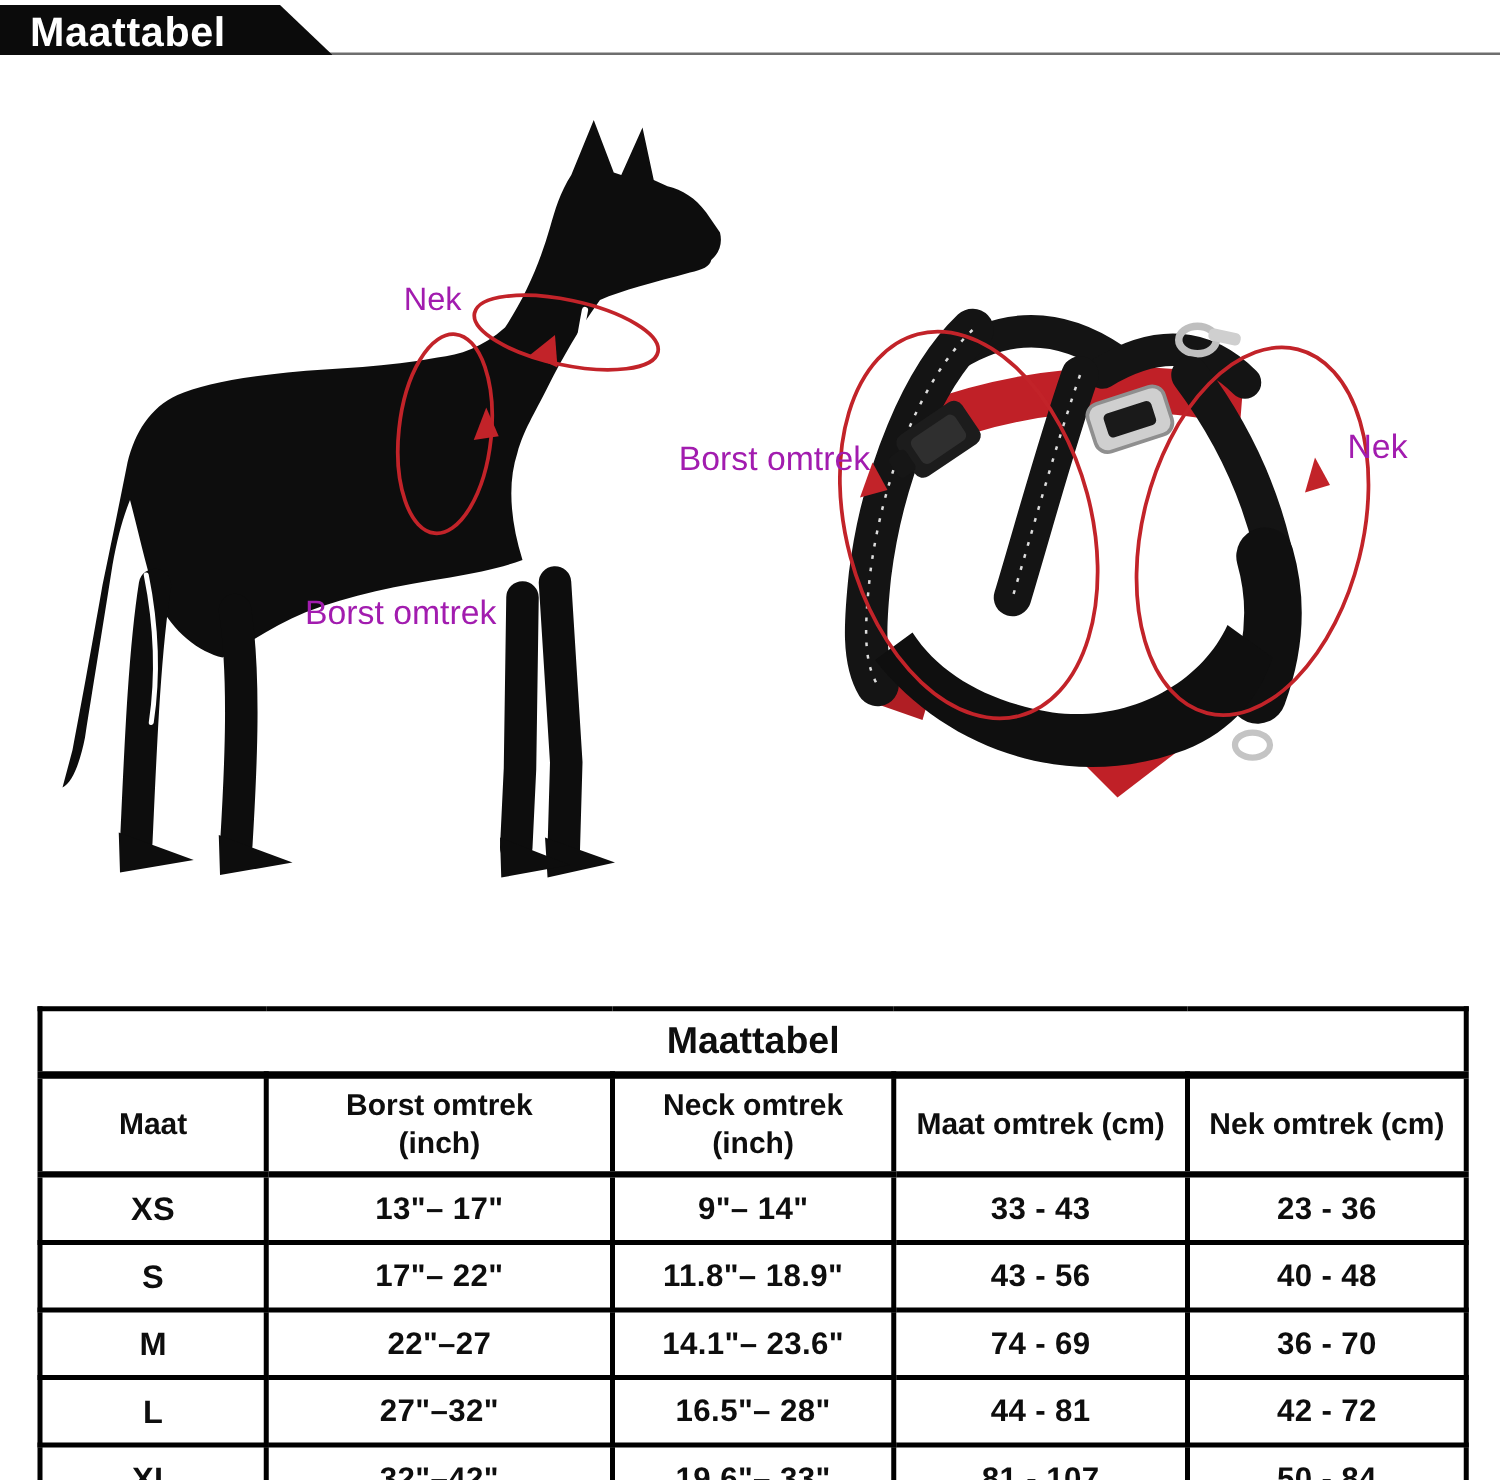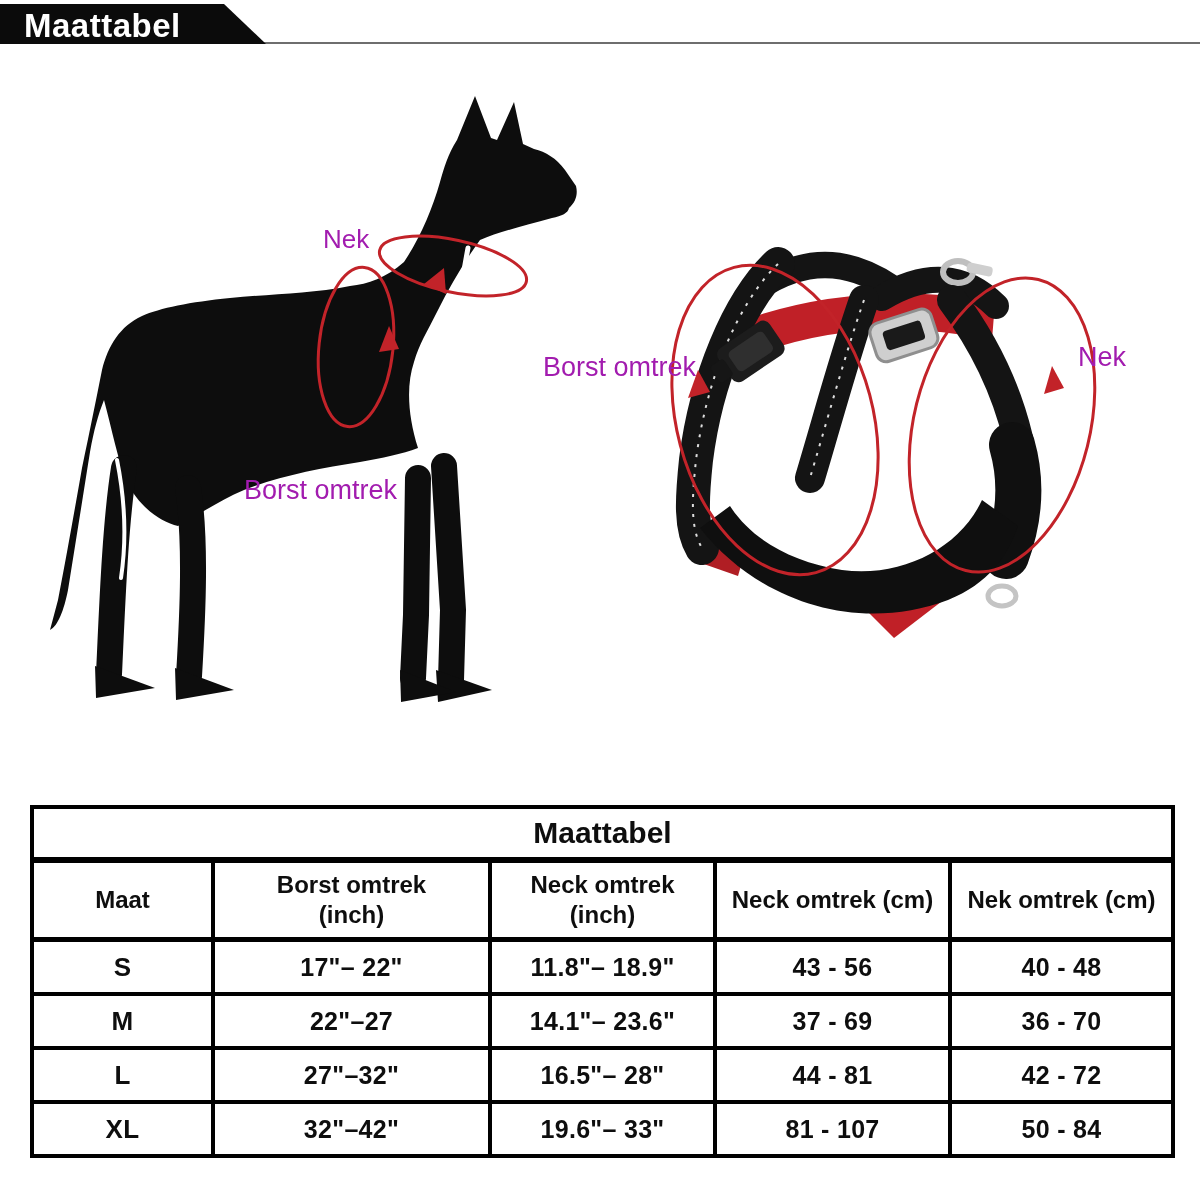--- a/index.html
+++ b/index.html
@@ -180,40 +180,47 @@
         </th>
         <th>
           <span class="hdr-line">Borst omtrek</span>
             <span class="hdr-line">(inch)</span>
         </th>
         <th>
           <span class="hdr-line">Neck omtrek</span>
             <span class="hdr-line">(inch)</span>
         </th>
         <th>
-          <span class="hdr-line">Neck omtrek (cm)</span>
+          <span class="hdr-line">Maat omtrek (cm)</span>
             <span class="hdr-line"></span>
         </th>
         <th>
           <span class="hdr-line">Nek omtrek (cm)</span>
             <span class="hdr-line"></span>
         </th>
+      </tr>
+      <tr class="data-row">
+        <td class="size-col">XS</td>
+        <td>13"– 17"</td>
+        <td>9"– 14"</td>
+        <td>33 - 43</td>
+        <td>23 - 36</td>
       </tr>
       <tr class="data-row">
         <td class="size-col">S</td>
         <td>17"– 22"</td>
         <td>11.8"– 18.9"</td>
         <td>43 - 56</td>
         <td>40 - 48</td>
       </tr>
       <tr class="data-row">
         <td class="size-col">M</td>
         <td>22"–27</td>
         <td>14.1"– 23.6"</td>
-        <td>37 - 69</td>
+        <td>74 - 69</td>
         <td>36 - 70</td>
       </tr>
       <tr class="data-row">
         <td class="size-col">L</td>
         <td>27"–32"</td>
         <td>16.5"– 28"</td>
         <td>44 - 81</td>
         <td>42 - 72</td>
       </tr>
       <tr class="data-row">

